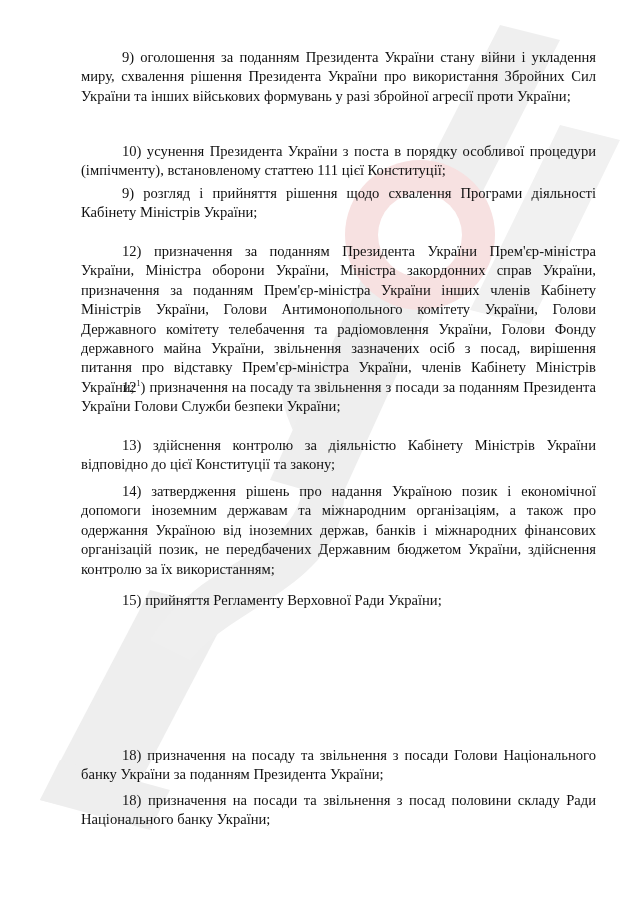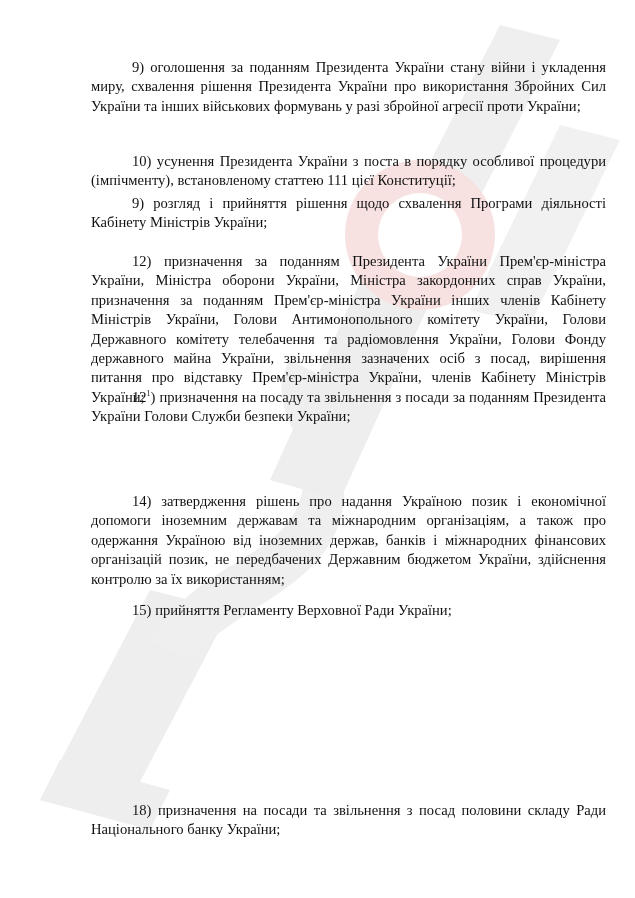--- a/index.html
+++ b/index.html
@@ -33,21 +33,21 @@
     .para {
       position: absolute;
       left: 75px;
       width: 515px;
       font-family: "Liberation Serif", serif;
       font-size: 14.6px;
       line-height: 19.4px;
       color: #111111;
       text-align: justify;
       text-indent: 41px;
-      margin: 16px;
+      margin: 6px;
     }
     .para sup {
       font-size: 8px;
       vertical-align: super;
       line-height: 0;
     }
   </style>
 </head>
 <body>
 
@@ -73,23 +73,25 @@
   <p class="para" style="top:42px;"><span>9)</span> <span>оголошення за поданням Президента України стану війни і укладення миру, схвалення рішення Президента України про використання Збройних Сил України та інших військових формувань у разі збройної агресії проти України;</span></p>
 
   <p class="para" style="top:136px;"><span>10)</span> <span>усунення Президента України з поста в порядку особливої процедури (імпічменту), встановленому статтею 111 цієї Конституції;</span></p>
 
   <p class="para" style="top:178px;"><span>9)</span> <span>розгляд і прийняття рішення щодо схвалення Програми діяльності Кабінету Міністрів України;</span></p>
 
   <p class="para" style="top:236px;"><span>12)</span> <span>призначення за поданням Президента України Прем'єр-міністра України, Міністра оборони України, Міністра закордонних справ України, призначення за поданням Прем'єр-міністра України інших членів Кабінету Міністрів України, Голови Антимонопольного комітету України, Голови Державного комітету телебачення та радіомовлення України, Голови Фонду державного майна України, звільнення зазначених осіб з посад, вирішення питання про відставку Прем'єр-міністра України, членів Кабінету Міністрів України;</span></p>
 
   <p class="para" style="top:372px;"><span>12</span><sup>1</sup><span>)</span> <span>призначення на посаду та звільнення з посади за поданням Президента України Голови Служби безпеки України;</span></p>
 
+  <p class="para" style="top:430px;"><span>13)</span> <span>здійснення контролю за діяльністю Кабінету Міністрів України відповідно до цієї Конституції та закону;</span></p>
 
   <p class="para" style="top:476px;"><span>14)</span> <span>затвердження рішень про надання Україною позик і економічної допомоги іноземним державам та міжнародним організаціям, а також про одержання Україною від іноземних держав, банків і міжнародних фінансових організацій позик, не передбачених Державним бюджетом України, здійснення контролю за їх використанням;</span></p>
 
   <p class="para" style="top:585px;font-family:Liberation Serif, serif;"><span>15)</span> <span>прийняття Регламенту Верховної Ради України;</span></p>
 
 
 
+  <p class="para" style="top:740px;"><span>18)</span> <span>призначення на посаду та звільнення з посади Голови Національного банку України за поданням Президента України;</span></p>
 
   <p class="para" style="top:785px;"><span>18)</span> <span>призначення на посади та звільнення з посад половини складу Ради Національного банку України;</span></p>
 
 </div>
 
 </body></html>

